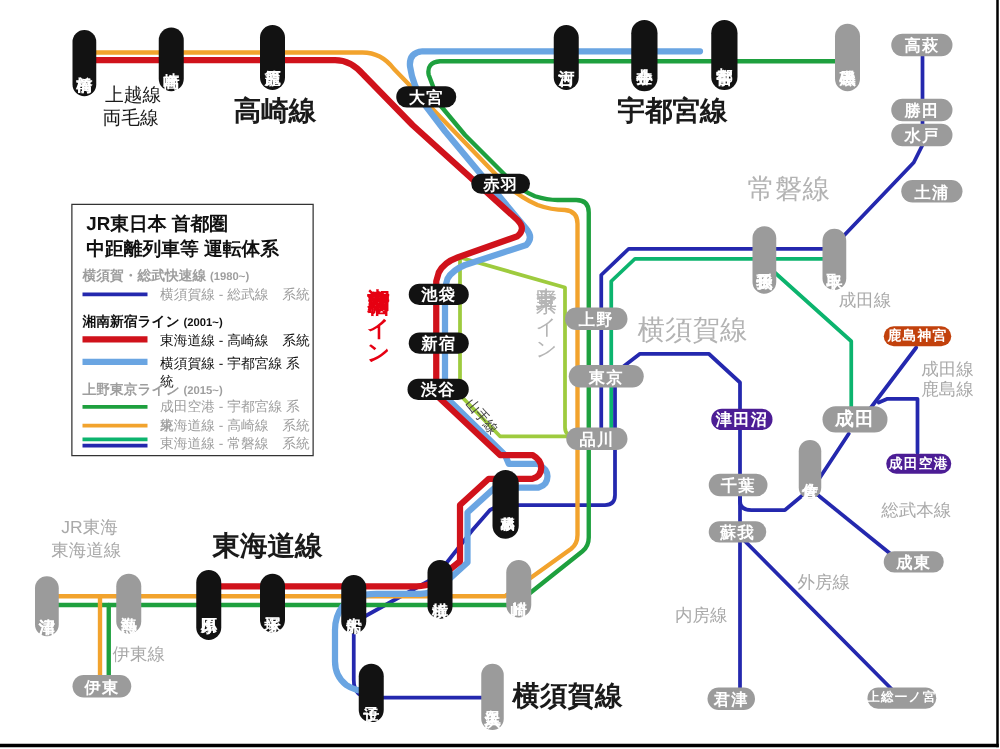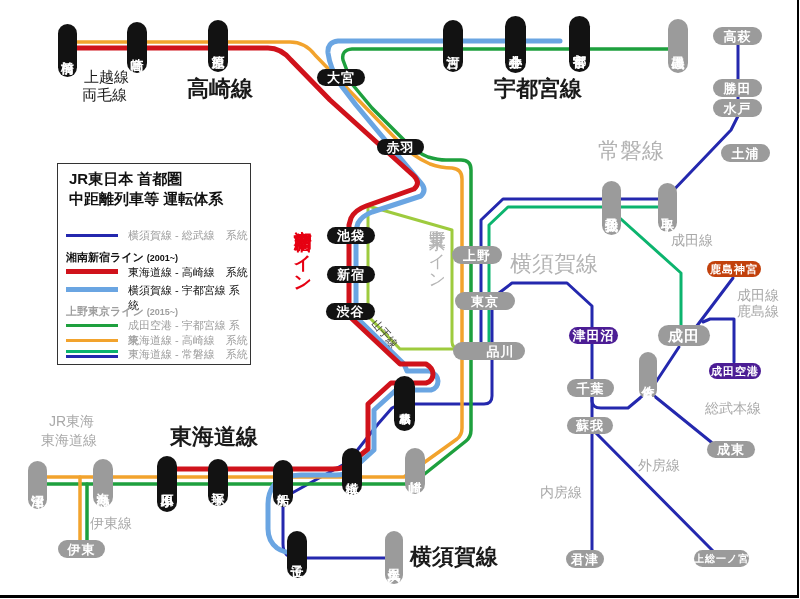--- a/index.html
+++ b/index.html
@@ -77,21 +77,21 @@
   <div class="pill pv" style="left: 287px; top: 531px; width: 20px; height: 47px; background-color: rgb(18, 18, 18);">逗子</div>
   <div class="pill pv" style="left: 668px; top: 19px; width: 20px; height: 54px; background-color: rgb(155, 155, 155);">黒磯</div>
   <div class="pill" style="left: 713px; top: 27px; width: 49px; height: 18px; background-color: rgb(155, 155, 155);">高萩</div>
   <div class="pill" style="left: 713px; top: 79px; width: 49px; height: 18px; background-color: rgb(155, 155, 155);">勝田</div>
   <div class="pill" style="left: 713px; top: 99px; width: 49px; height: 18px; background-color: rgb(155, 155, 155);">水戸</div>
   <div class="pill" style="left: 697px; top: 144px; width: 49px; height: 18px; background-color: rgb(155, 155, 155); margin-left: 24px;">土浦</div>
   <div class="pill pv" style="left: 602px; top: 181px; width: 19px; height: 54px; background-color: rgb(155, 155, 155);">我孫子</div>
   <div class="pill pv" style="left: 658px; top: 183px; width: 19px; height: 49px; background-color: rgb(155, 155, 155);">取手</div>
   <div class="pill" style="left: 452px; top: 246px; width: 50px; height: 18px; background-color: rgb(155, 155, 155);">上野</div>
   <div class="pill" style="left: 455px; top: 292px; width: 60px; height: 18px; background-color: rgb(155, 155, 155);">東京</div>
-  <div class="pill" style="left: 453px; top: 342px; width: 49px; height: 18px; background-color: rgb(155, 155, 155); padding-left: 23px;">品川</div>
+  <div class="pill" style="left: 453px; top: 342px; width: 49px; height: 18px; background-color: rgb(155, 155, 155);">品川</div>
   <div class="pill" style="left: 569px; top: 327px; width: 49px; height: 17px; background-color: #4c1d95;">津田沼</div>
   <div class="pill" style="left: 567px; top: 379px; width: 47px; height: 18px; background-color: rgb(155, 155, 155);">千葉</div>
   <div class="pill" style="left: 567px; top: 417px; width: 46px; height: 17px; background-color: rgb(155, 155, 155);">蘇我</div>
   <div class="pill pv" style="left: 639px; top: 352px; width: 18px; height: 47px; background-color: rgb(155, 155, 155);">佐倉</div>
   <div class="pill f15" style="left: 658px; top: 325px; width: 52px; height: 21px; background-color: rgb(155, 155, 155);">成田</div>
   <div class="pill f11" style="left: 709px; top: 363px; width: 52px; height: 16px; background-color: #4c1d95;">成田空港</div>
   <div class="pill f11" style="left: 707px; top: 261px; width: 54px; height: 16px; background-color: #c2410c;">鹿島神宮</div>
   <div class="pill" style="left: 707px; top: 441px; width: 48px; height: 17px; background-color: rgb(155, 155, 155);">成東</div>
   <div class="pill" style="left: 566px; top: 550px; width: 38px; height: 18px; background-color: rgb(155, 155, 155);">君津</div>
   <div class="pill f10" style="left: 694px; top: 550px; width: 55px; height: 17px; background-color: rgb(155, 155, 155);">上総一ノ宮</div>
@@ -119,20 +119,24 @@
   <div class="lbl mid-gray" style="left:41px;top:433px">東海道線</div>
   <div class="lbl mid-gray" style="left:90px;top:516px">伊東線</div>
   <div class="lbl vt shonan" style="left: 292px; top: 216px; height: 134px; color: rgb(230, 0, 18);">湘南新宿ライン</div>
   <div class="lbl vt uenotokyo" style="left:427px;top:217px;height:126px">上野東京ライン</div>
   <div class="lbl yamanote-lbl" style="left:379px;top:317px">山手線</div>
 
   <div id="legend">
     <div class="t1">JR東日本 首都圏</div>
     <div class="t2">中距離列車等 運転体系</div>
 
+    <div class="sec gray" style="top:49px">
+      <span>横須賀・総武快速線</span>
+      <span class="yr">(1980~)</span>
+    </div>
     <div class="sw" style="top: 70px; height: 3px; background-color: rgb(36, 40, 174);"></div>
     <div class="rt gray" style="top:64px">横須賀線 - 総武線　系統</div>
 
     <div class="sec blk" style="top:86px">
       <span>湘南新宿ライン</span>
       <span class="yr">(2001~)</span>
     </div>
     <div class="sw" style="top: 105px; height: 5px; background-color: rgb(208, 18, 27);"></div>
     <div class="rt blk" style="top:101px">東海道線 - 高崎線　系統</div>
     <div class="sw" style="top: 123px; height: 5px; background-color: rgb(106, 165, 226);"></div>

